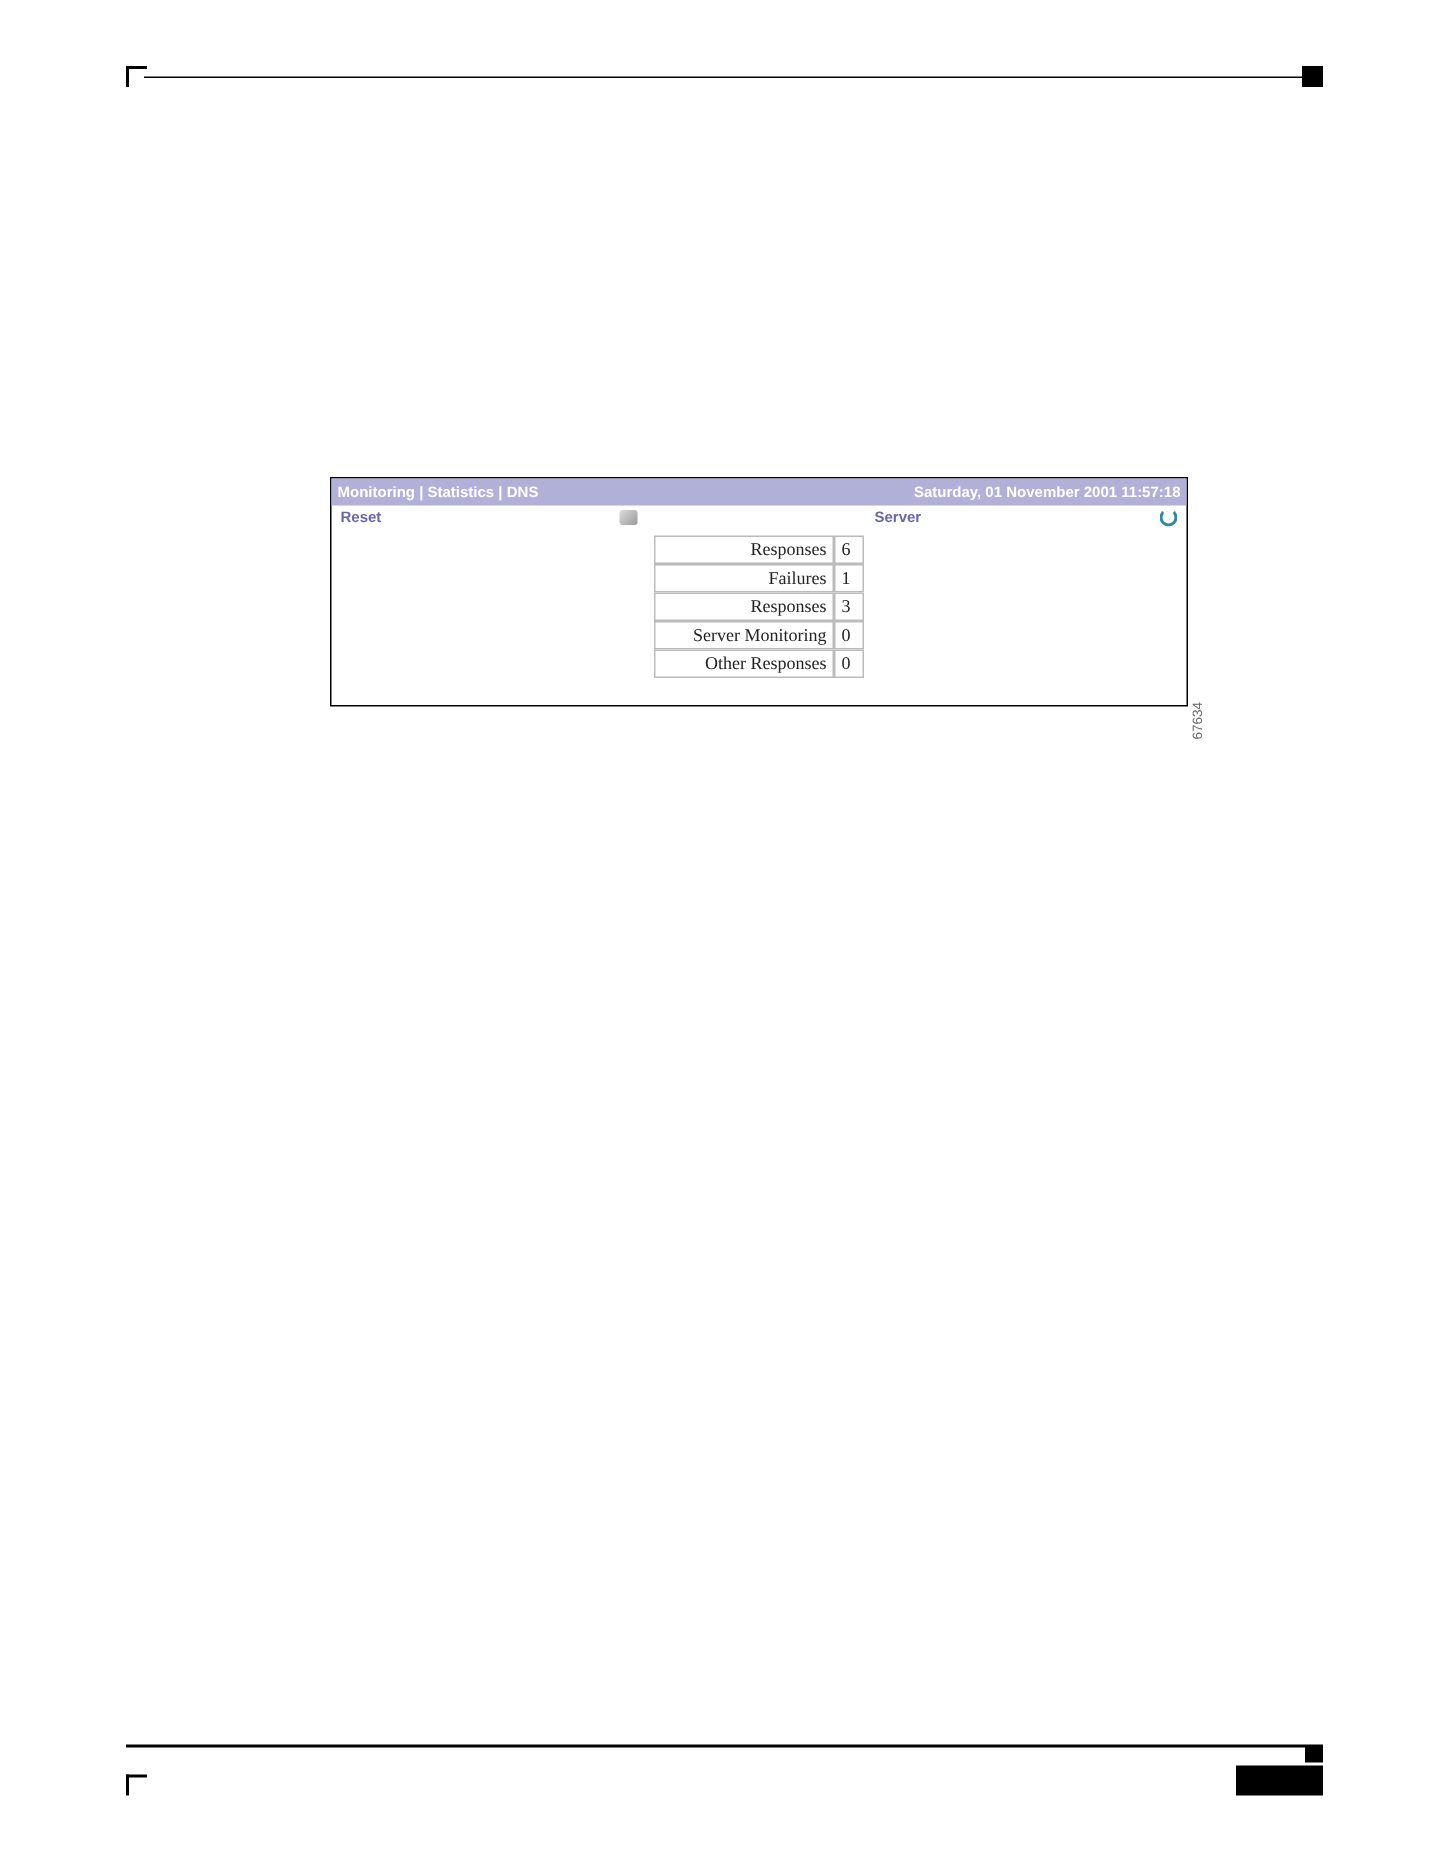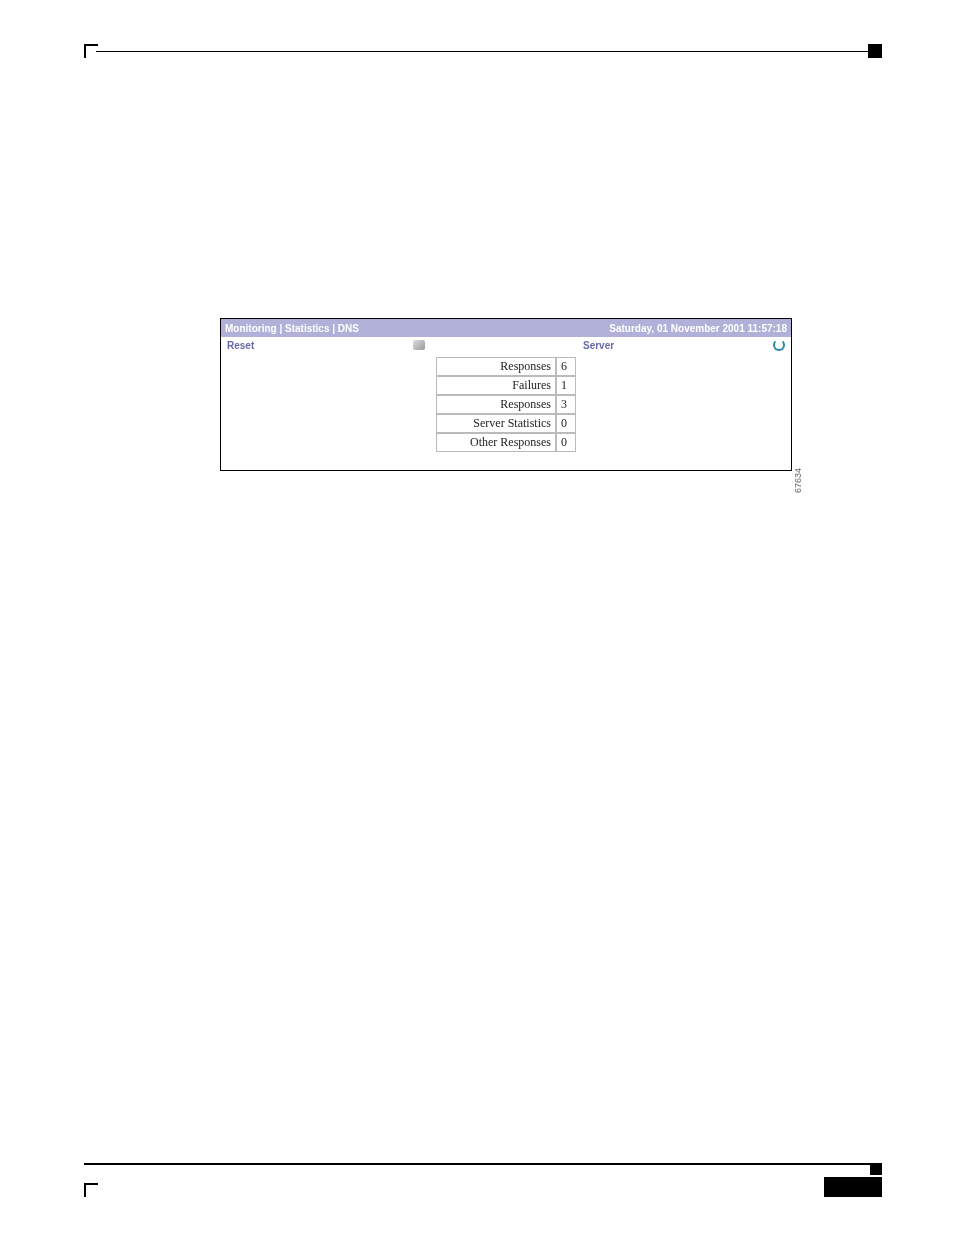--- a/index.html
+++ b/index.html
@@ -190,21 +190,21 @@
       </tr>
       <tr>
         <td class="label">Failures</td>
         <td class="value">1</td>
       </tr>
       <tr>
         <td class="label">Responses</td>
         <td class="value">3</td>
       </tr>
       <tr>
-        <td class="label">Server Statistics</td>
+        <td class="label">Server Monitoring</td>
         <td class="value">0</td>
       </tr>
       <tr>
         <td class="label">Other Responses</td>
         <td class="value">0</td>
       </tr>
     </tbody>
       </table>
     <div class="figure-id">67634</div>
   </div>

